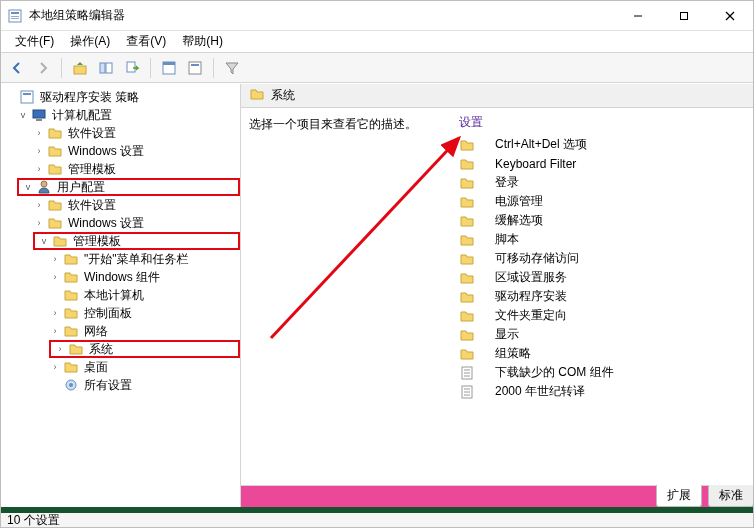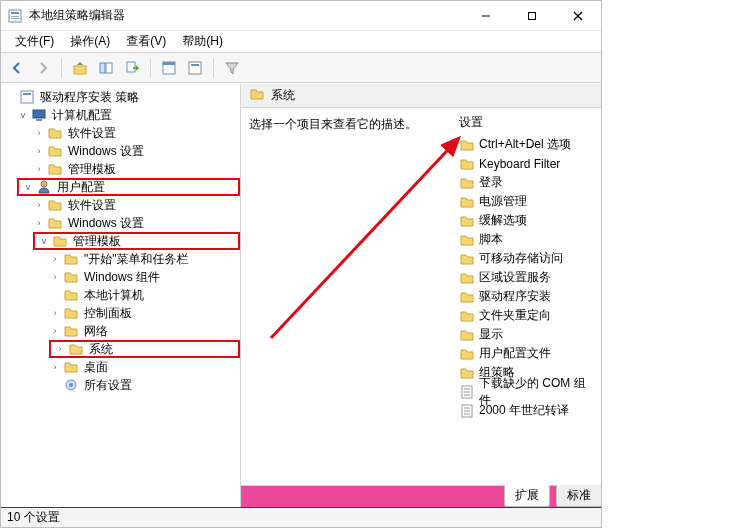--- a/index.html
+++ b/index.html
@@ -1,18 +1,18 @@
 <!DOCTYPE html>
 <html><head>
 <meta charset="utf-8">
 <style>
 * { margin: 0; padding: 0; box-sizing: border-box; font-family: "Microsoft YaHei", "SimSun", sans-serif; font-size: 12px; }
 html, body { width: 754px; height: 528px; background: #fff; overflow: hidden; }
 
-.window { width: 602px; height: 528px; border: 1px solid #bdbdbd; display: flex; flex-direction: column; background: #fff; }
+.window { width: 754px; height: 528px; border: 1px solid #bdbdbd; display: flex; flex-direction: column; background: #fff; }
 
 .titlebar { height: 30px; display: flex; align-items: center; padding-left: 6px; border-bottom: 1px solid #e3e3e3; }
 .titlebar .title-icon { width: 16px; height: 16px; margin-right: 6px; display: flex; align-items: center; justify-content: center; }
 .titlebar .title { flex: 1; font-size: 12px; color: #000; }
 .titlebar .win-btns { display: flex; height: 100%; }
 .titlebar .win-btn { width: 46px; height: 100%; display: flex; align-items: center; justify-content: center; color: #000; }
 
 .menubar { height: 22px; display: flex; align-items: center; padding-left: 6px; border-bottom: 1px solid #d4d4d4; }
 .menubar .menu { padding: 2px 8px; }
 
@@ -27,31 +27,31 @@
 .tree .tw { width: 12px; height: 12px; display: flex; align-items: center; justify-content: center; color: #5a5a5a; font-size: 9px; }
 .tree .icon { width: 16px; height: 16px; display: flex; align-items: center; justify-content: center; }
 .tree .label { padding: 1px 3px; }
 .tree .redbox { border: 2px solid #e30613; padding: 0 3px; margin-left: -2px; }
 
 .right { flex: 1; display: flex; flex-direction: column; overflow: hidden; position: relative; }
 .pathbar { height: 24px; background: #f0f0f0; border-bottom: 1px solid #d4d4d4; display: flex; align-items: center; padding-left: 8px; gap: 6px; }
 .content { flex: 1; display: flex; overflow: hidden; position: relative; background: #fff; }
 .desc-col { width: 210px; padding: 8px 6px 6px 8px; font-size: 12px; }
 .list-col { flex: 1; padding: 4px 4px 4px 6px; overflow: auto; }
-.list-col .hdr { font-size: 12px; padding: 2px 2px 4px 2px; color: #000000; }
-.list-col .row { display: flex; align-items: center; height: 19px; gap: 4px; padding-left: 2px; }
+.list-col .hdr { font-size: 12px; padding: 2px 2px 4px 2px; color: #4c1d95; }
+.list-col .row { display: flex; align-items: center; height: 19px; gap: 20px; padding-left: 2px; }
 .list-col .row .icon { width: 16px; height: 16px; display: flex; align-items: center; justify-content: center; }
 
 .arrow-svg { position: absolute; left: 0; top: 0; pointer-events: none; }
 
 .tabs { height: 22px; border-top: 1px solid #d4d4d4; background: #ec4899; display: flex; align-items: flex-end; padding-left: 4px; gap: 7px; justify-content: flex-end; }
 .tabs .tab { border: 1px solid #bdbdbd; border-top: none; padding: 2px 10px; background: #fff; font-size: 12px; border-radius: 0 0 3px 3px; margin-right: -1px; }
 .tabs .tab.inactive { background: #eee; }
 
-.status { height: 20px; border-top: 1px solid #14532d; background: #f5f5f5; display: flex; align-items: center; padding-left: 6px; font-size: 12px; }
+.status { height: 20px; border-top: 6px solid #14532d; background: #f5f5f5; display: flex; align-items: center; padding-left: 6px; font-size: 12px; }
 
 
 .svg16 { width: 16px; height: 16px; }
 </style>
 </head>
 <body>
 
 <div class="window">
 
   <div class="titlebar">
@@ -407,28 +407,20 @@
                   </svg>
                 </span>
                 <span>显示</span>
               </div>
               <div class="row">
                 <span class="icon">
                   <svg class="svg16" viewBox="0 0 16 16">
                     <path d="M2 4h5l1 2h6v7H2z" fill="#f7d56e" stroke="#caa63e"></path>
                   </svg>
                 </span>
-                <span>用户配置文件</span>
-              </div>
-              <div class="row">
-                <span class="icon">
-                  <svg class="svg16" viewBox="0 0 16 16">
-                    <path d="M2 4h5l1 2h6v7H2z" fill="#f7d56e" stroke="#caa63e"></path>
-                  </svg>
-                </span>
                 <span>组策略</span>
               </div>
               <div class="row">
                 <span class="icon">
                   <svg class="svg16" viewBox="0 0 16 16">
                     <rect x="3" y="2" width="10" height="12" fill="#fff" stroke="#9a9a9a"></rect>
                     <line x1="5" y1="5" x2="11" y2="5" stroke="#9a9a9a"></line>
                     <line x1="5" y1="8" x2="11" y2="8" stroke="#9a9a9a"></line>
                     <line x1="5" y1="11" x2="11" y2="11" stroke="#9a9a9a"></line>
                   </svg>

